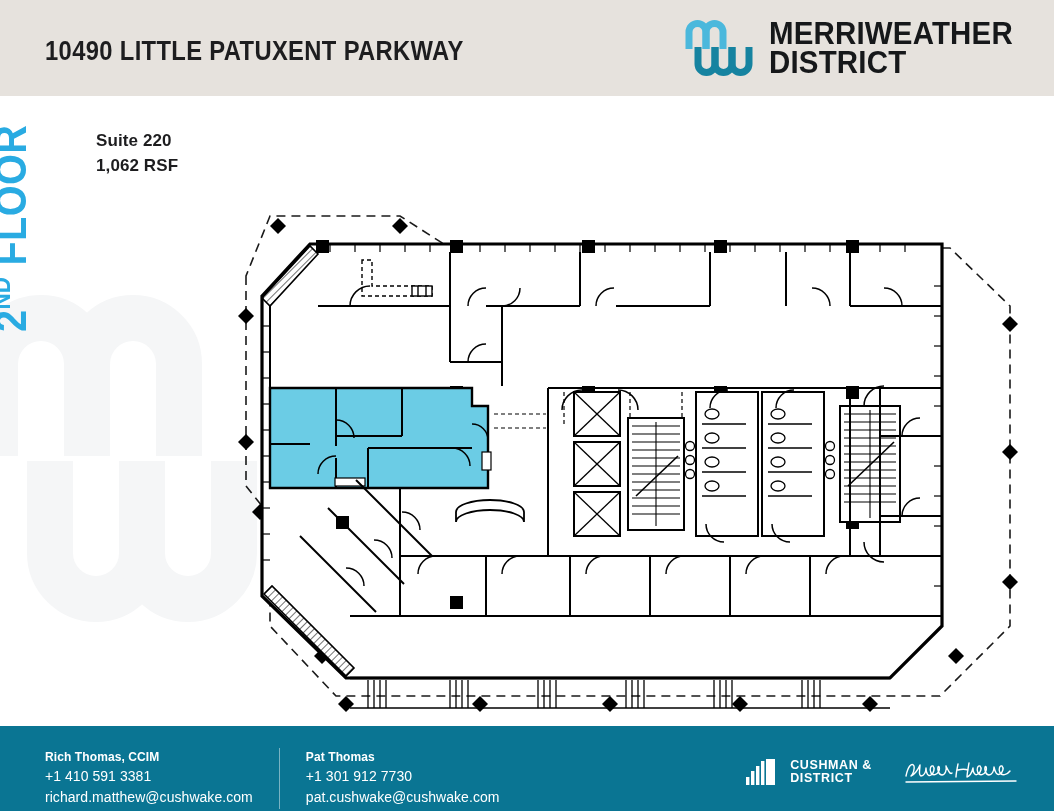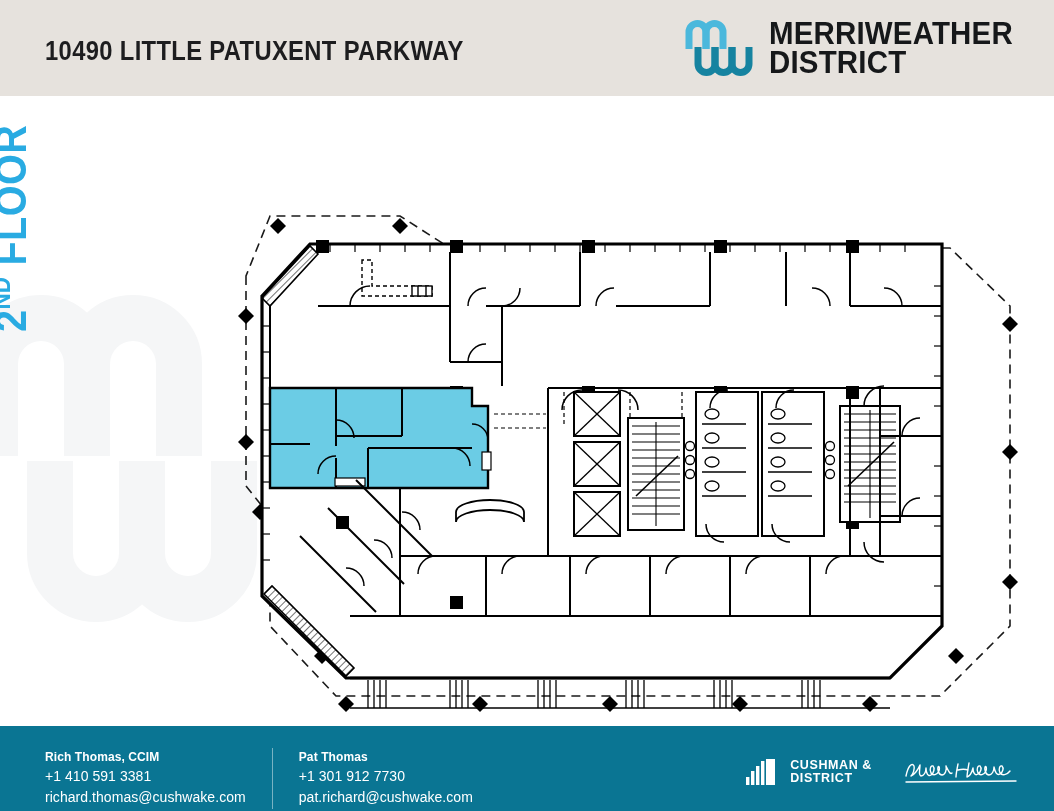--- a/index.html
+++ b/index.html
@@ -220,20 +220,24 @@
         <path d="M80 215 L80 307 A46 46 0 0 0 172 307 L172 215"></path>
         <path d="M172 215 L172 307 A46 46 0 0 0 264 307 L264 215"></path>
       </g>
     </svg>
 
     <div id="floor-label">
       <div id="floor-label-inner"><span>2</span><span class="sup">ND</span>
         <span>FLOOR</span></div>
     </div>
 
+    <div id="suite-block">
+      <div class="suite-line">Suite 220</div>
+      <div class="suite-line">1,062 RSF</div>
+    </div>
 
     <div id="plan-wrap">
     <svg id="plan-svg" viewBox="0 0 900 560">
 
       <defs>
         <pattern id="hatch" width="5" height="5" patternUnits="userSpaceOnUse" patternTransform="rotate(45)">
           <line x1="0" y1="0" x2="0" y2="5" stroke="#000" stroke-width="1.1"></line>
         </pattern>
       </defs>
 
@@ -597,28 +601,28 @@
     </svg>
     </div>
   </div>
 
   <div id="footer">
     <div id="contacts">
 
       <div class="contact">
         <div class="contact-name">Rich Thomas, CCIM</div>
         <div class="contact-phone">+1 410 591 3381</div>
-        <div class="contact-email">richard.thomas@cushwake.com</div>
+        <div class="contact-email">richard.matthew@cushwake.com</div>
       </div>
 
 
       <div class="contact">
         <div class="contact-name">Pat Thomas</div>
         <div class="contact-phone">+1 301 912 7730</div>
-        <div class="contact-email">pat.richard@cushwake.com</div>
+        <div class="contact-email">pat.cushwake@cushwake.com</div>
       </div>
 
     </div>
 
     <div id="footer-logos">
       <div class="cw-lockup">
         <svg width="40" height="26" viewBox="0 0 40 26">
           <g fill="#ffffff">
             <rect x="0" y="18" width="3.4" height="8"></rect>
             <rect x="5" y="12" width="3.4" height="14"></rect>

